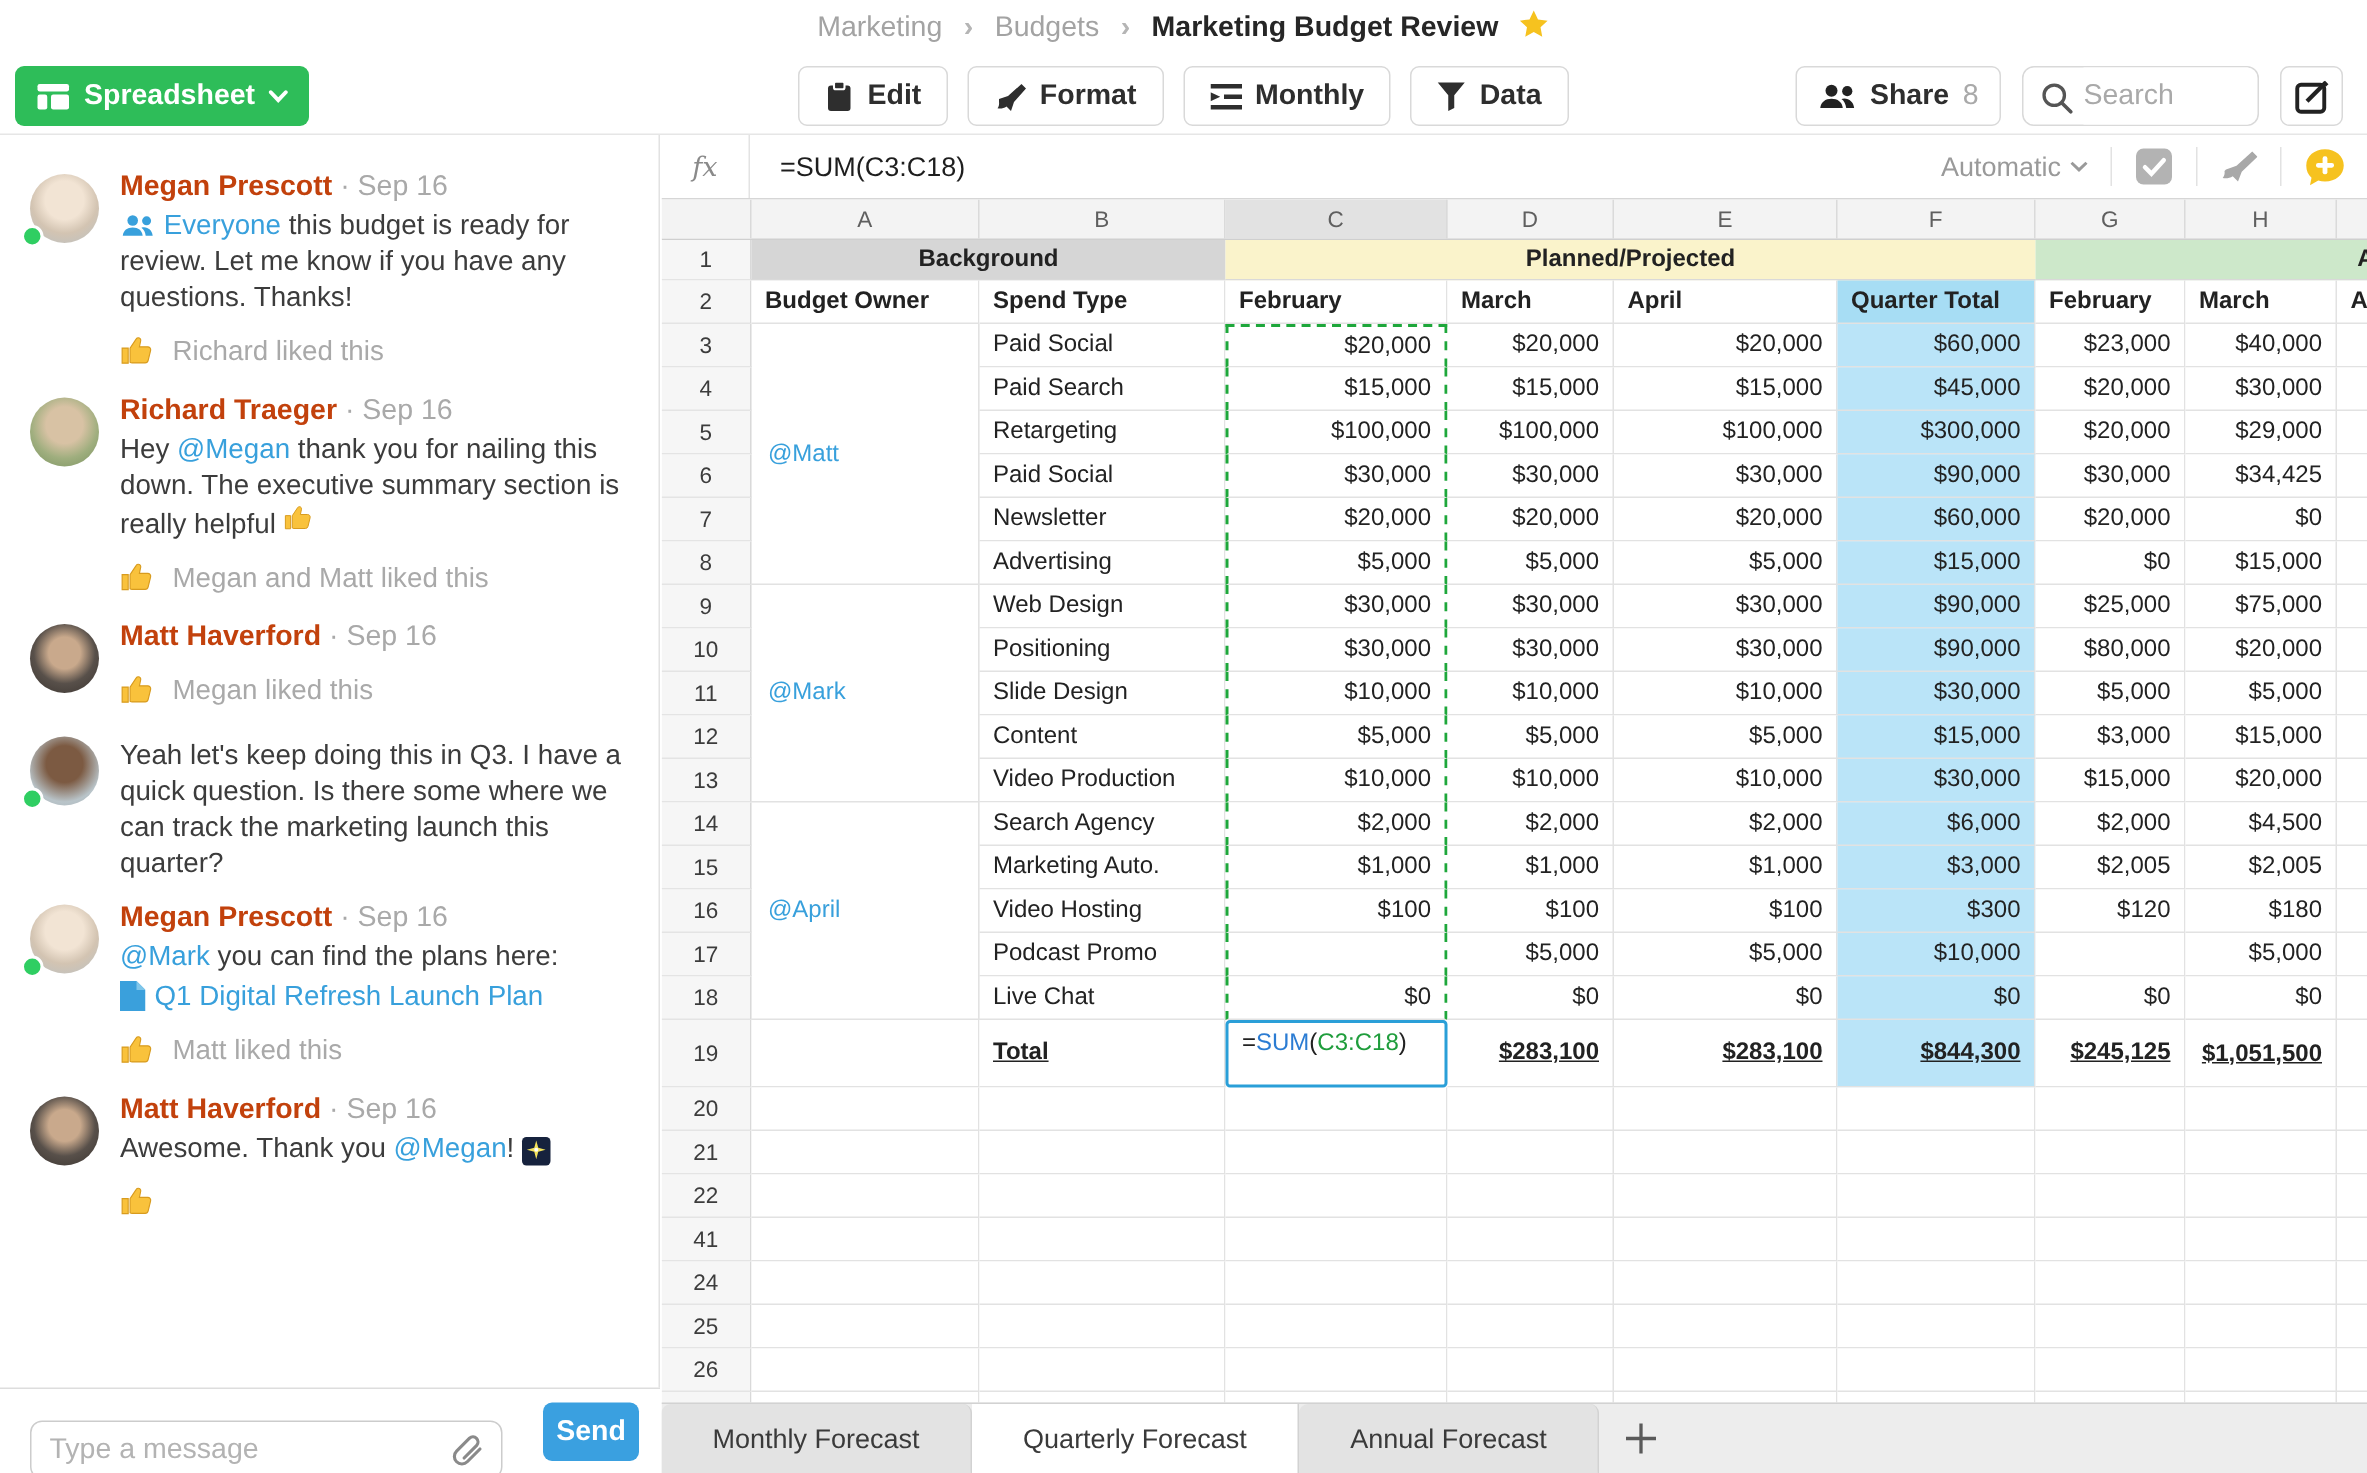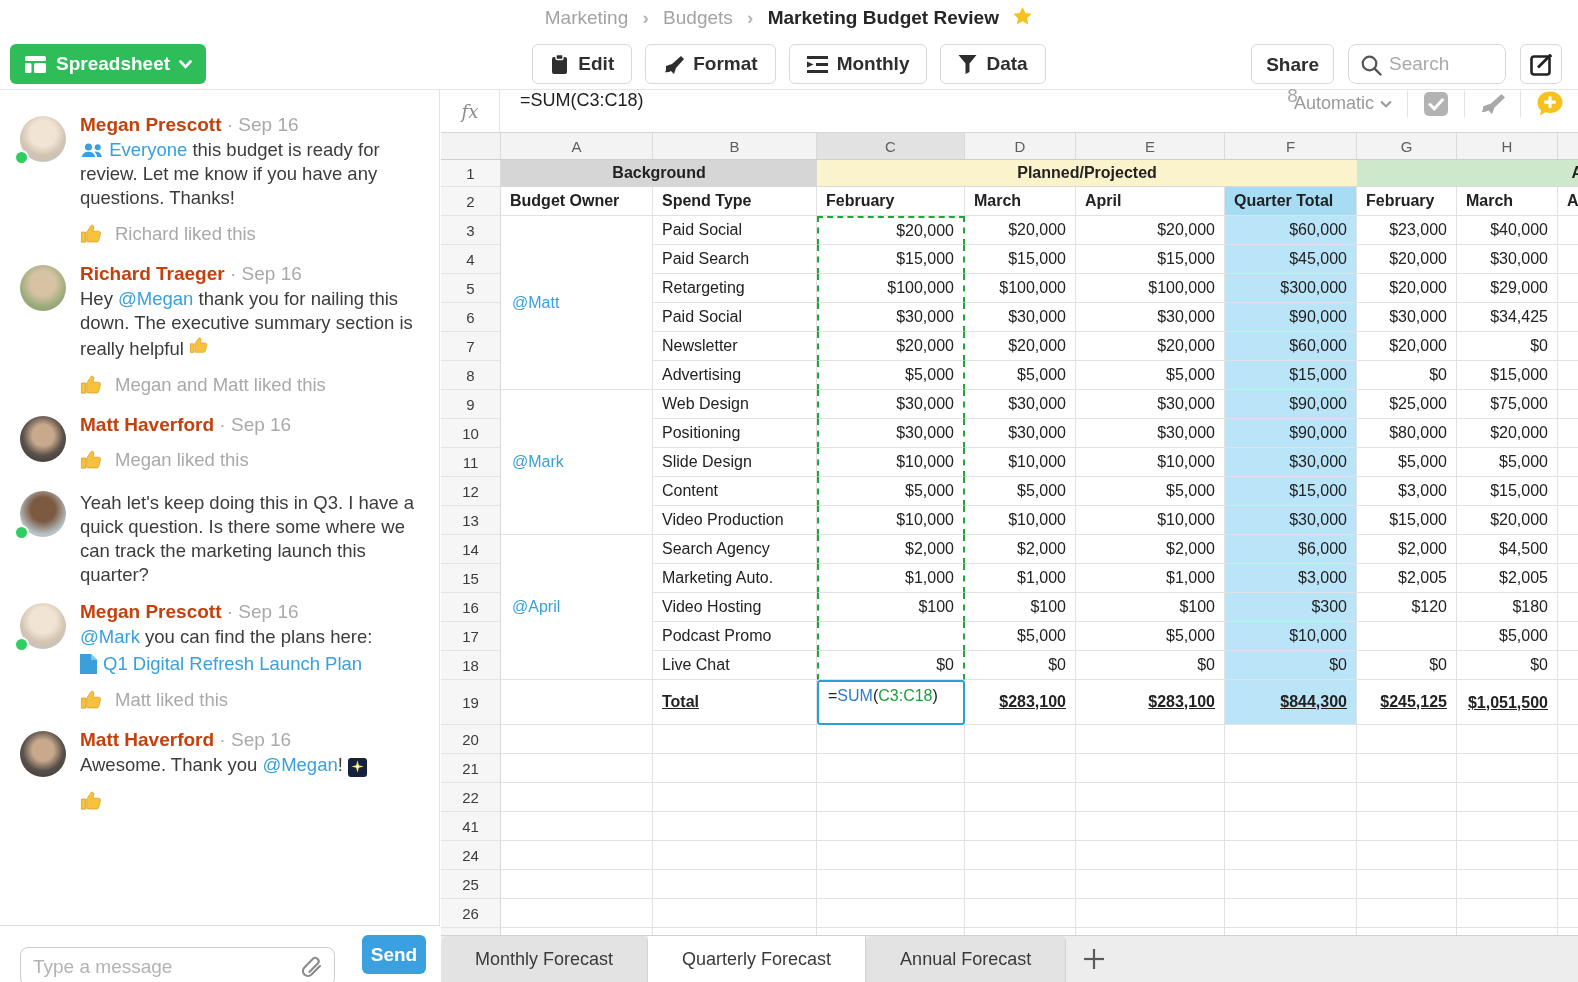--- a/index.html
+++ b/index.html
@@ -18,21 +18,21 @@
 
   .doc-btn { position:absolute; left:10px; top:44px; height:40px; background:#2ebd59; border-radius:6px;
     display:flex; align-items:center; gap:9px; padding:0 14px; color:#fff; font-weight:bold; font-size:19px; cursor:pointer; }
 
   .toolbar { position:absolute; left:0; top:44px; width:100%; display:flex; justify-content:center; gap:13px; }
   .tool-btn { height:40px; border:1px solid #d9d9d9; border-radius:6px; background:#fff; display:flex;
     align-items:center; gap:9px; padding:0 17px; font-size:19px; font-weight:bold; color:#2e2e2e; cursor:pointer; }
 
   .top-right { position:absolute; right:16px; top:44px; display:flex; align-items:center; gap:14px; }
   .share-btn { height:40px; border:1px solid #d9d9d9; border-radius:6px; background:#fff; display:flex;
-    align-items:center; gap:9px; padding:0 14px; font-size:19px; font-weight:bold; color:#2e2e2e; cursor:pointer;flex-direction:column; }
+    align-items:center; gap:9px; padding:0 14px; font-size:19px; font-weight:bold; color:#2e2e2e; cursor:pointer; }
   .share-count { color:#a9a9a9; font-weight:normal; }
   .search-box { position:relative; width:158px; height:40px; border:1px solid #d9d9d9; border-radius:8px; background:#fff; }
   .search-box input { position:absolute; left:40px; top:0; width:110px; height:38px; border:none; outline:none;
     font-size:19px; color:#444; font-family:"Liberation Sans",sans-serif; }
   .search-box input::placeholder { color:#a9a9a9; }
   .search-box svg { position:absolute; left:12px; top:10px; }
   .compose-btn { width:42px; height:40px; border:1px solid #d9d9d9; border-radius:6px; background:#fff;
     display:flex; align-items:center; justify-content:center; cursor:pointer; }
 
   
@@ -63,21 +63,21 @@
     font-size:19px; font-family:"Liberation Sans",sans-serif; color:#444; }
   .composer input::placeholder { color:#b3b3b3; }
   .composer .clip { position:absolute; right:10px; top:7px; cursor:pointer; }
   .send-btn { position:absolute; right:14px; top:9px; width:64px; height:39px; background:#3aa0e0; color:#fff;
     border:none; border-radius:6px; font-size:19px; font-weight:bold; font-family:"Liberation Sans",sans-serif; cursor:pointer; }
 
   
   .sheet-pane { position:absolute; left:441px; top:90px; width:1137px; height:892px; background:#fff; overflow:hidden; }
 
   .formula-bar { position:absolute; left:0; top:0; width:100%; height:43px; border-bottom:1px solid #d6d6d6;
-    display:flex; align-items:flex-start; }
+    display:flex; align-items:center; }
   .fx-cell { width:59px; height:100%; border-right:1px solid #e3e3e3; display:flex; align-items:center;
     justify-content:center; font-family:"DejaVu Serif", serif; font-style:italic; font-size:18px; color:#8a8a8a; }
   .formula-text { flex:0 0 auto; padding-left:20px; font-size:18px; color:#1e1e1e; }
   .fb-right { margin-left:auto; display:flex; align-items:center; gap:15px; padding-right:14px; }
   .calc-mode { color:#9a9a9a; font-size:18px; display:flex; align-items:center; gap:6px; cursor:pointer; }
   .fb-div { width:1px; height:26px; background:#e2e2e2; }
   .fb-icon { cursor:pointer; display:flex; }
 
   .grid { position:absolute; left:0; top:43px; width:1137px; height:802px; overflow:hidden; font-size:16px; }
   .grid-row { display:flex; }

